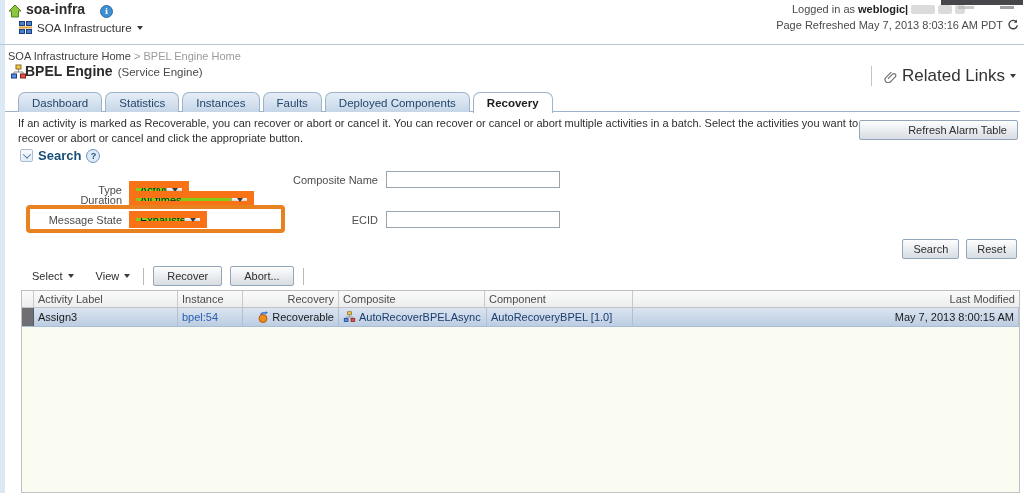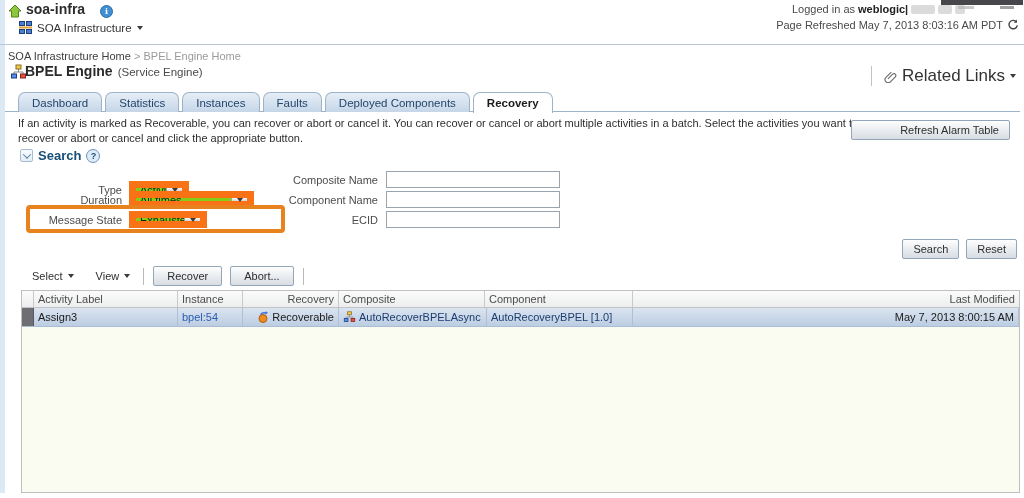--- a/index.html
+++ b/index.html
@@ -40,21 +40,21 @@
   
   .tabs{left:18px;top:89px;height:23px;display:flex;align-items:flex-end;z-index:2;}
   .tab{padding:4px 13px 3px;font-size:11.5px;color:#24466b;background:linear-gradient(#e6eef7,#c5d6e8);
        border:1px solid #9cb3c9;border-bottom:none;border-radius:7px 7px 0 0;margin-right:3px;cursor:default;}
   .tab.active{background:#fff;font-weight:bold;color:#1c1c1c;position:relative;z-index:3;margin-bottom:-1px;padding-bottom:4px;}
   .tabs-line{top:111px;left:5px;width:1015px;height:1px;background:#9cb3c9;z-index:1;}
 
   .desc{left:18px;top:116px;width:874px;font-size:11px;color:#2e2e2e;line-height:1.32;}
   .btn{display:inline-flex;align-items:center;justify-content:center;padding:3px 10px;font-size:11px;color:#2e2e2e;
        background:linear-gradient(#fefefe,#e8ebef 55%,#d8dde3);border:1px solid #93a5b8;border-radius:2px;cursor:default;}
-  .refresh-alarm{top:120px;right:14px;padding-left:48px;}
+  .refresh-alarm{top:120px;right:6px;padding-left:48px;}
 
   
   .search-hdr{left:20px;top:148px;gap:5px;}
   .disc{width:11px;height:11px;border:1px solid #a9bed3;border-radius:2px;background:linear-gradient(#f8fbfe,#e2edf7);
         display:inline-flex;align-items:center;justify-content:center;}
   .chev{display:inline-block;width:5px;height:5px;border-right:1.6px solid #5b7da0;border-bottom:1.6px solid #5b7da0;
         transform:rotate(45deg) translate(-1px,-1px);}
   .search-title{font-size:13px;font-weight:bold;color:#174f77;}
   .help-ic{display:inline-block;width:12px;height:12px;border-radius:50%;background:#ddeaf7;border:1px solid #6f94bd;
            color:#174f77;font-size:9px;font-weight:bold;text-align:center;line-height:12px;}
@@ -206,24 +206,20 @@
       <span class="txt">Exhausted</span>
       <span class="arrow-btn">
           <span class="caret"></span>
         </span>
     </span>
   </div>
   <div class="abs hl-box"></div>
 
   <div class="form-row fr" style="top:171px;">
     <span class="frlabel">Composite Name</span>
-    <input class="tinput" value="" style="">
-  </div>
-  <div class="form-row fr" style="top:191px;">
-    <span class="frlabel">Component Name</span>
     <input class="tinput" value="" style="">
   </div>
   <div class="form-row fr" style="top:211px;">
     <span class="frlabel">ECID</span>
     <input class="tinput" value="" style="">
   </div>
 
   <div class="abs flex search-btns">
     <button class="btn">Search</button>
     <button class="btn">Reset</button>

